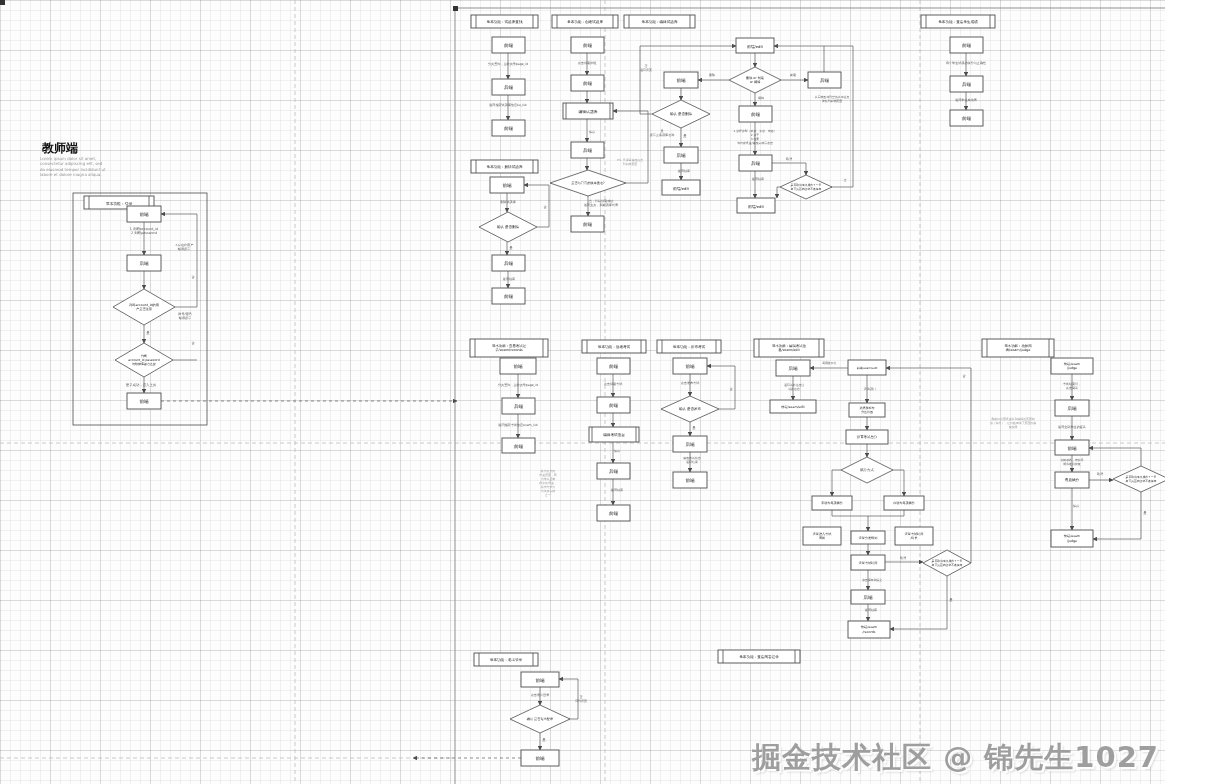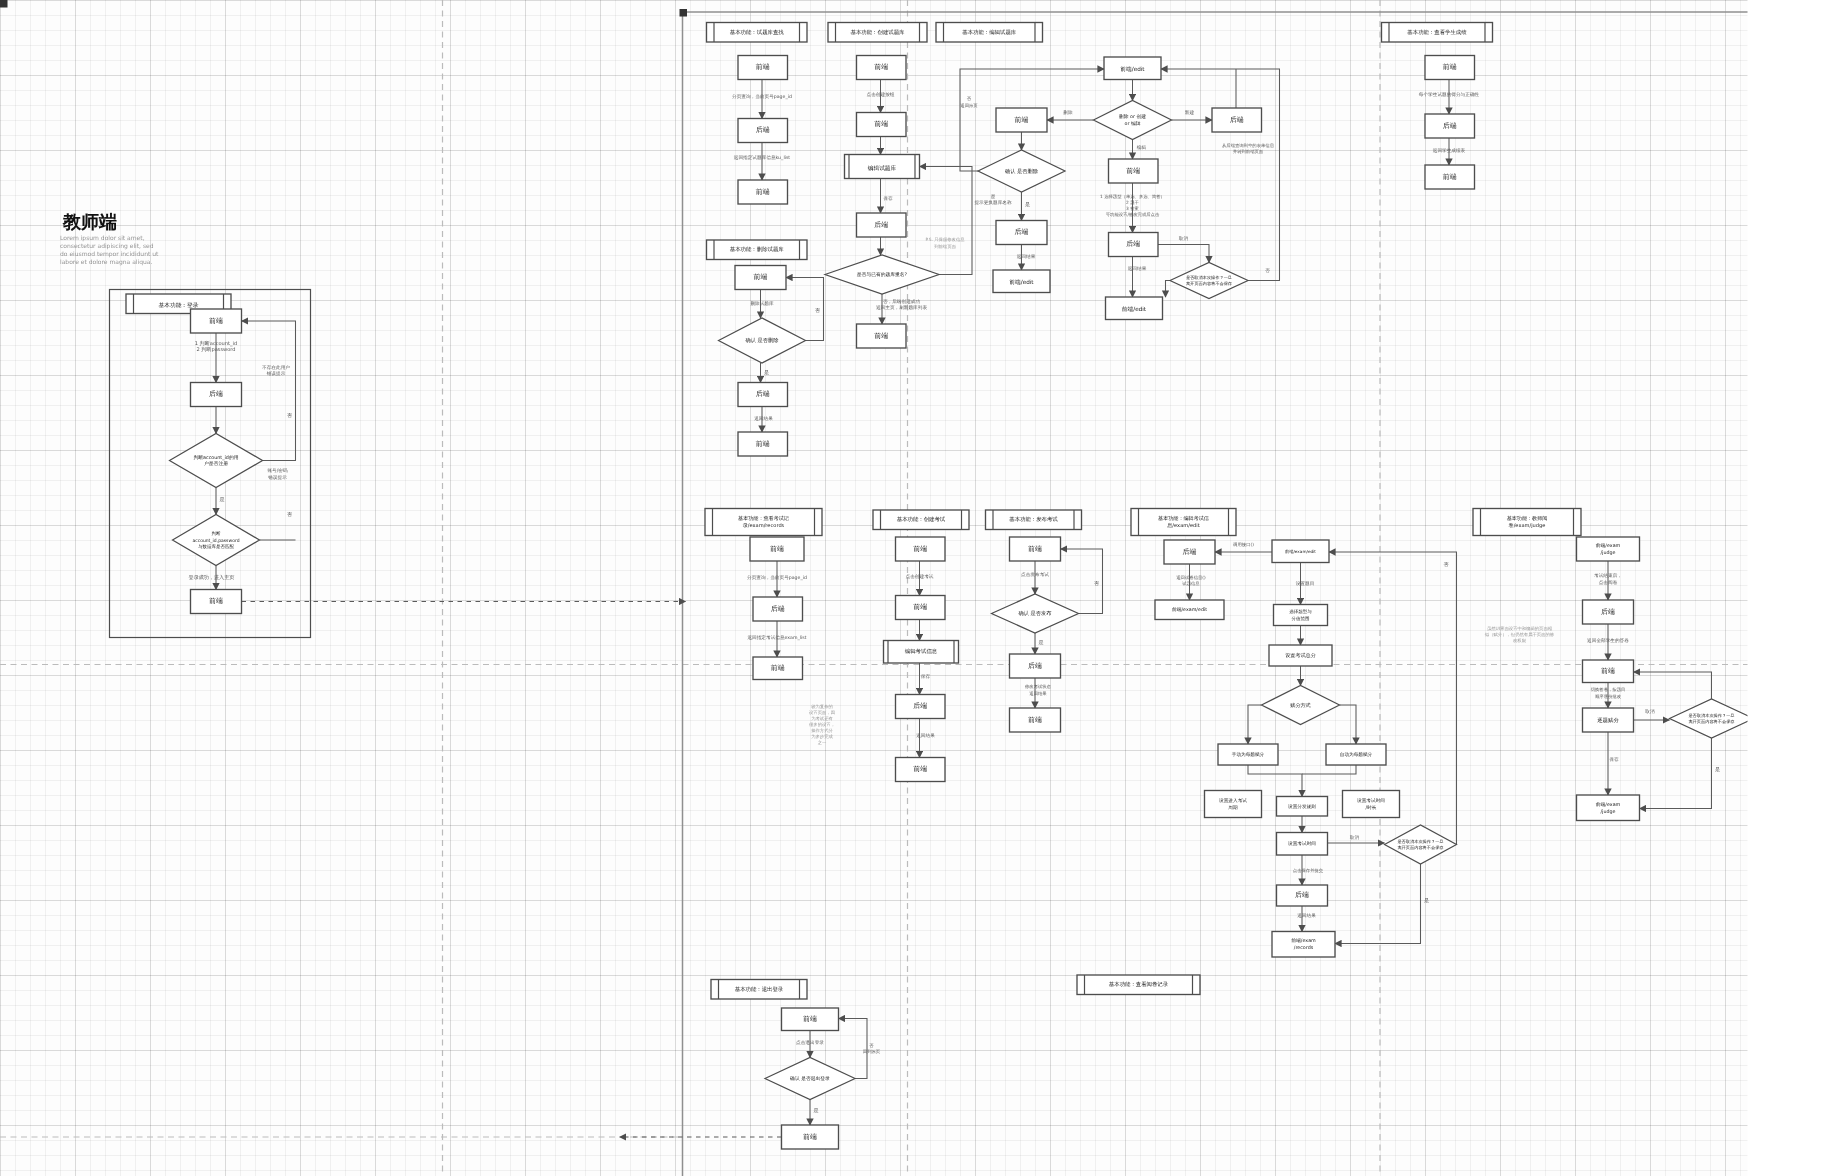--- a/index.html
+++ b/index.html
@@ -661,13 +661,14 @@
           <text x="581" y="696.95" font-size="2.9" fill="#555555" text-anchor="middle" dominant-baseline="central"><tspan x="581" y="696.95">否</tspan><tspan x="581" y="701.0500000000001">回到原页</tspan></text>
         </g>
         <g>
           <text x="544" y="740" font-size="3.4" fill="#555555" text-anchor="middle" dominant-baseline="central"><tspan x="544" y="740">是</tspan></text>
         </g>
       </g>
   </svg>
 
   <div class="section-title">教师端</div>
 
+  <div class="watermark">掘金技术社区 @ 锦先生1027</div>
 </div>
 
 </body></html>

